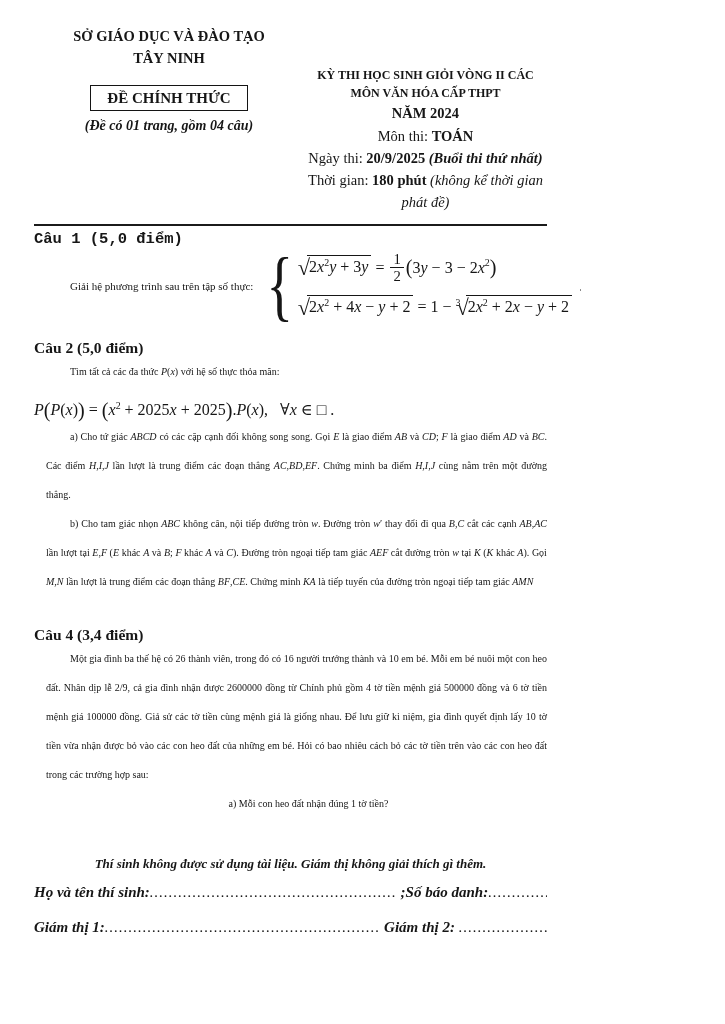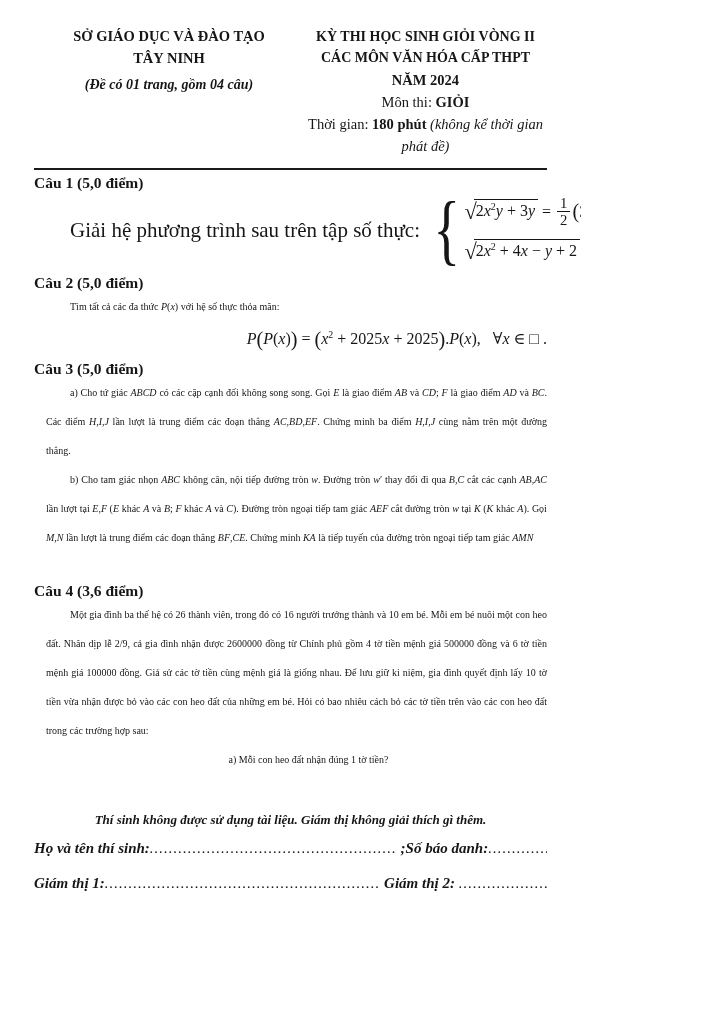--- a/index.html
+++ b/index.html
@@ -14,91 +14,95 @@
     overflow:hidden;
   }
   .b  { font-weight:bold; }
   .i  { font-style:italic; }
   .bi { font-weight:bold; font-style:italic; }
 
   
   .hdr { display:flex; align-items:flex-start; }
   .hdr-left  { width:270px; text-align:center; font-size:14.5px; line-height:1.5; }
   .hdr-right { flex:1; text-align:center; font-size:14.5px; line-height:1.52; }
-  .hdr-right .title { font-size:14px; font-weight:bold; }
+  .hdr-right .title { font-size:12px; font-weight:bold;margin-top:40px; }
   .official-box {
     display:inline-block; border:1.7px solid #141414;
     padding:1px 16px; margin-top:15px; font-weight:bold; font-size:15px;
   }
   .page-note { font-size:14px; margin-top:4px; }
   .rule { border:none; border-top:2px solid #1b1b1b; margin:11px 0 2px 0; }
 
   
-  .qh { font-size:15.5px; font-weight:bold; margin-top:9px; }
+  .qh { font-size:15.5px; font-weight:bold; margin-top:18px; }
   .para {
     font-size:10px; line-height:29px; text-align:justify;
     margin:0 0 0 12px; text-indent:24px;
   }
   .plain { text-align:center; }
 
   
   .q1row { display:flex; align-items:center; margin:4px 0 2px 12px; }
-  .q1row .intro { padding-left:24px; white-space:nowrap; font-size:21px; }
+  .q1row .intro { padding-left:24px; white-space:nowrap; font-size:11px; }
   .system { display:flex; align-items:center; margin-left:8px; }
   .brace { font-size:78px; line-height:0.85; transform:scaleX(0.72); font-weight:normal; }
   .eqs { display:flex; flex-direction:column; gap:9px; margin-left:-1px; }
   .eq { font-size:16px; white-space:nowrap; }
   .eqdot { margin-left:7px; font-size:16px; }
 
   
   .rad { font-size:1.4em; vertical-align:-0.14em; margin-right:-3px; }
   .ol  { display:inline-block; border-top:1.4px solid #161616; padding:1px 3px 0 2px; line-height:1.2; }
   .eq sup, .ceq sup, .ol sup { font-size:0.62em; }
   .frac {
     display:inline-flex; flex-direction:column; text-align:center;
     vertical-align:middle; line-height:1.12; font-size:0.92em;
     margin:0 2px; position:relative; top:-1px;
   }
   .frac > span:first-child { border-bottom:1.3px solid #161616; padding:0 3px; }
   .bp { font-size:1.26em; vertical-align:-0.08em; }
   .ridx { font-size:0.6em; vertical-align:0.55em; margin-right:-4px; }
-  .ceq { text-align:right; font-size:16px; margin-top:7px; }
+  .ceq { text-align:left; font-size:16px; margin-top:13px; }
 
   
   .end-line  { text-align:center; font-weight:bold; font-size:15.5px; margin-top:11px; letter-spacing:0.5px; }
   .note-line { text-align:center; font-weight:bold; font-style:italic; font-size:13px; margin-top:38px; }
   .foot-line {
     font-weight:bold; font-style:italic; font-size:15px; line-height:30px;
     margin-top:5px; white-space:nowrap; overflow:hidden;
   }
   .foot-line .dots { letter-spacing:1px; font-weight:normal; }
 </style>
 </head>
 <body>
 
 <div class="page">
 
   <header class="hdr">
     <div class="hdr-left">
       <div class="b">SỞ GIÁO DỤC VÀ ĐÀO TẠO</div>
       <div class="b">TÂY NINH</div>
+      <div>
+        <span class="official-box">ĐỀ CHÍNH THỨC</span>
+      </div>
       <div class="bi page-note">(Đề có 01 trang, gồm 04 câu)</div>
     </div>
     <div class="hdr-right">
       <div class="title">KỲ THI HỌC SINH GIỎI VÒNG II CÁC MÔN VĂN HÓA CẤP THPT</div>
       <div class="b">NĂM 2024</div>
-      <div><span>Môn thi: </span><span class="b">GIỎI</span></div>
+      <div><span>Môn thi: </span><span class="b">TOÁN</span></div>
+      <div><span>Ngày thi: </span><span class="b">20/9/2025 </span><span class="bi">(Buổi thi thứ nhất)</span></div>
       <div><span>Thời gian: </span><span class="b">180 phút </span><span class="i">(không kể thời gian phát đề)</span></div>
     </div>
   </header>
 
   <hr class="rule">
 
   <section>
-    <div class="qh" style="margin-top:4px;">Câu 1 (5,0 điểm)</div>
+    <div class="qh" style="margin-top:4px;font-family:Liberation Mono, monospace;">Câu 1 (5,0 điểm)</div>
     <div class="q1row">
       <span class="intro">Giải hệ phương trình sau trên tập số thực:</span>
       <span class="system">
         <span class="brace">{</span>
         <span class="eqs">
           <span class="eq"><span class="rad">√</span><span class="ol">2<i>x</i><sup>2</sup><i>y</i> + 3<i>y</i></span> = <span class="frac">
                 <span>1</span>
                 <span>2</span>
               </span><span class="bp">(</span>3<i>y</i> − 3 − 2<i>x</i><sup>2</sup><span class="bp">)</span></span>
           <span class="eq"><span class="rad">√</span><span class="ol">2<i>x</i><sup>2</sup> + 4<i>x</i> − <i>y</i> + 2</span> = 1 − <sup class="ridx">3</sup><span class="rad">√</span><span class="ol">2<i>x</i><sup>2</sup> + 2<i>x</i> − <i>y</i> + 2</span></span>
@@ -108,27 +112,26 @@
     </div>
   </section>
 
   <section>
     <div class="qh">Câu 2 (5,0 điểm)</div>
     <div class="para">Tìm tất cả các đa thức <i>P</i>(<i>x</i>) với hệ số thực thỏa mãn:</div>
     <div class="ceq"><i>P</i><span class="bp">(</span><i>P</i>(<i>x</i>)<span class="bp">)</span> = <span class="bp">(</span><i>x</i><sup>2</sup> + 2025<i>x</i> + 2025<span class="bp">)</span>.<i>P</i>(<i>x</i>), &nbsp;&nbsp;∀<i>x</i> ∈ □ .</div>
   </section>
 
   <section>
-    <div class="qh">Câu 3 (5,0 điểm)</div>
     <div class="para">a) Cho tứ giác <i>ABCD</i> có các cặp cạnh đối không song song. Gọi <i>E</i> là giao điểm <i>AB</i> và <i>CD</i>; <i>F</i> là giao điểm <i>AD</i> và <i>BC</i>. Các điểm <i>H</i>,<i>I</i>,<i>J</i> lần lượt là trung điểm các đoạn thẳng <i>AC</i>,<i>BD</i>,<i>EF</i>. Chứng minh ba điểm <i>H</i>,<i>I</i>,<i>J</i> cùng nằm trên một đường thẳng.</div>
     <div class="para">b) Cho tam giác nhọn <i>ABC</i> không cân, nội tiếp đường tròn <i>w</i>. Đường tròn <i>w</i>′ thay đổi đi qua <i>B</i>,<i>C</i> cắt các cạnh <i>AB</i>,<i>AC</i> lần lượt tại <i>E</i>,<i>F</i> (<i>E</i> khác <i>A</i> và <i>B</i>; <i>F</i> khác <i>A</i> và <i>C</i>). Đường tròn ngoại tiếp tam giác <i>AEF</i> cắt đường tròn <i>w</i> tại <i>K</i> (<i>K</i> khác <i>A</i>). Gọi <i>M</i>,<i>N</i> lần lượt là trung điểm các đoạn thẳng <i>BF</i>,<i>CE</i>. Chứng minh <i>KA</i> là tiếp tuyến của đường tròn ngoại tiếp tam giác <i>AMN</i></div>
   </section>
 
   <section>
-    <div class="qh" style="margin-top:30px;">Câu 4 (3,6 điểm)</div>
+    <div class="qh" style="margin-top:30px;">Câu 4 (3,4 điểm)</div>
     <div class="para">Một gia đình ba thế hệ có 26 thành viên, trong đó có 16 người trưởng thành và 10 em bé. Mỗi em bé nuôi một con heo đất. Nhân dịp lễ 2/9, cả gia đình nhận được 2600000 đồng từ Chính phủ gồm 4 tờ tiền mệnh giá 500000 đồng và 6 tờ tiền mệnh giá 100000 đồng. Giả sử các tờ tiền cùng mệnh giá là giống nhau. Để lưu giữ ki niệm, gia đình quyết định lấy 10 tờ tiền vừa nhận được bỏ vào các con heo đất của những em bé. Hỏi có bao nhiêu cách bỏ các tờ tiền trên vào các con heo đất trong các trường hợp sau:</div>
     <div class="para plain">a) Mỗi con heo đất nhận đúng 1 tờ tiền?</div>
   </section>
 
 
   <div class="note-line">Thí sinh không được sử dụng tài liệu. Giám thị không giải thích gì thêm.</div>
 
   <div class="foot-line"><span>Họ và tên thí sinh:</span><span class="dots">....................................................</span><span> ;Số báo danh:</span><span class="dots">..........................................................</span></div>
 
   <div class="foot-line"><span>Giám thị 1:</span><span class="dots">..........................................................</span><span> Giám thị 2: </span><span class="dots">.........................................................</span></div>

